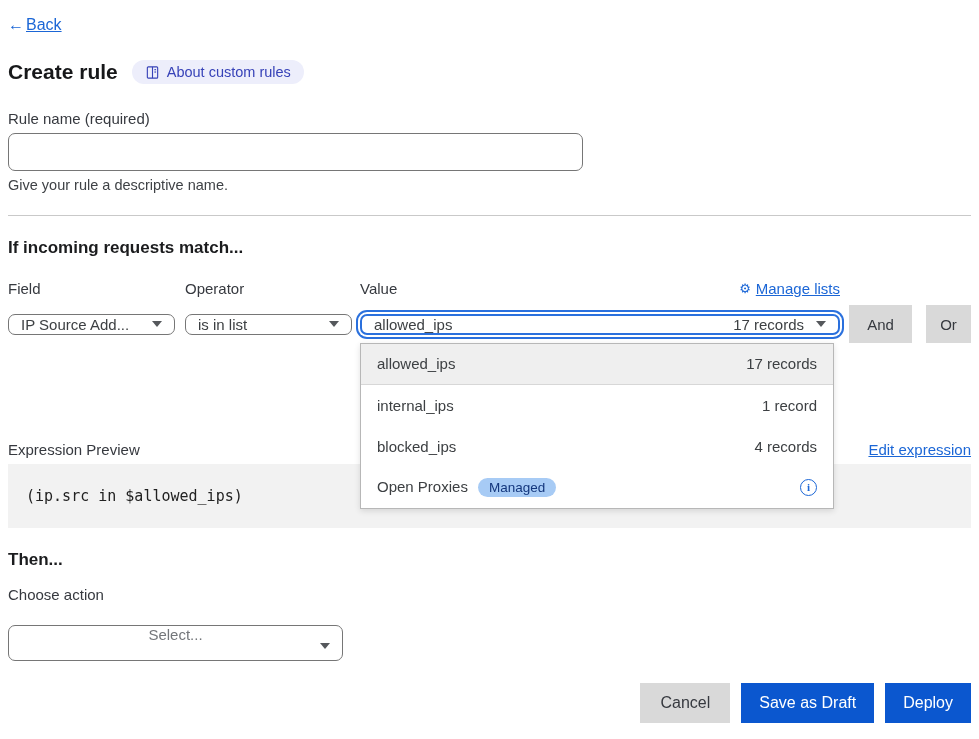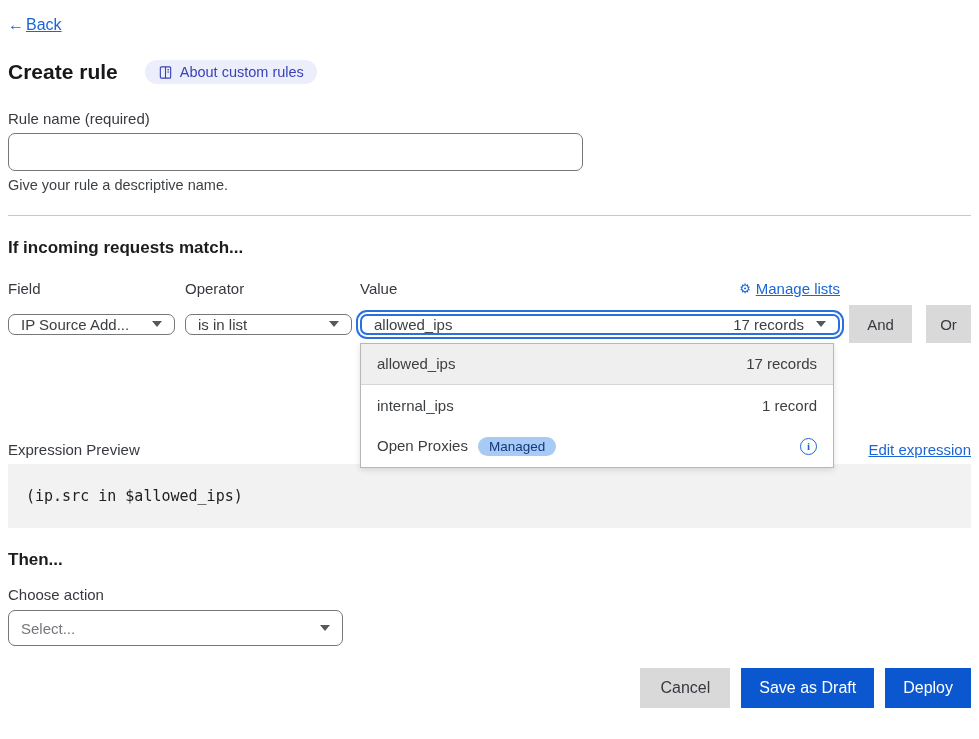--- a/index.html
+++ b/index.html
@@ -25,21 +25,21 @@
   }
   .page{padding:16px 8px 0 8px;position:relative;}
 
   
   .back-row{font-size:16px;}
   .back-row a{color:var(--link-blue);text-decoration:none;cursor:pointer;}
   .back-arrow{margin-right:2px;text-decoration:none;}
   .back-label{text-decoration:underline;}
 
   
-  .title-row{margin-top:26px;display:flex;align-items:center;gap:27px;}
+  .title-row{margin-top:26px;display:flex;align-items:center;gap:14px;}
   .page-title{font-size:21px;font-weight:bold;color:#17181a;}
   .about-pill{
     display:inline-flex;align-items:center;gap:7px;
     background:var(--pill-bg);color:var(--pill-text);
     border-radius:13px;padding:4px 13px;font-size:14.5px;cursor:pointer;
   }
   .about-pill svg{display:block;}
 
   
   .field-label{margin-top:26px;font-size:15px;color:var(--text-mid);}
@@ -116,21 +116,21 @@
   .edit-expression{color:var(--link-blue);text-decoration:underline;font-size:15px;cursor:pointer;}
   .expr-block{
     margin-top:6px;width:963px;height:64px;background:var(--code-bg);
     display:flex;align-items:center;padding:0 18px;
     font-family:"DejaVu Sans Mono",monospace;font-size:15px;color:#222;
   }
 
   
   .then-heading{margin-top:22px;}
   .action-label{margin-top:16px;}
-  .sel-action{margin-top:7px;width:335px;height:36px;color:#73767a;}
+  .sel-action{margin-top:22px;width:335px;height:36px;color:#73767a;flex-direction:column;}
 
   
   .footer-row{margin-top:22px;display:flex;justify-content:flex-end;align-items:center;gap:11px;width:963px;}
   .btn{border:none;border-radius:0;height:40px;font-size:16px;font-family:"Liberation Sans",sans-serif;cursor:pointer;}
   .btn-gray{background:var(--gray-btn);color:var(--text-mid);padding:0 20px;}
   .btn-blue{background:var(--btn-blue);color:#fff;padding:0 18px;}
 </style>
 </head>
 <body>
 
@@ -193,20 +193,24 @@
       <div class="dropdown-panel">
         <div class="dd-row selected">
           <span>allowed_ips</span>
           <span>17 records</span>
         </div>
         <div class="dd-row">
           <span>internal_ips</span>
           <span>1 record</span>
         </div>
         <div class="dd-row">
+          <span>blocked_ips</span>
+          <span>4 records</span>
+        </div>
+        <div class="dd-row">
           <span class="dd-left">
             <span>Open Proxies</span>
             <span class="managed-badge">Managed</span>
           </span>
           <span class="info-icon">i</span>
         </div>
       </div>
     </div>
 
     <button class="mini-btn and-btn">And</button>

